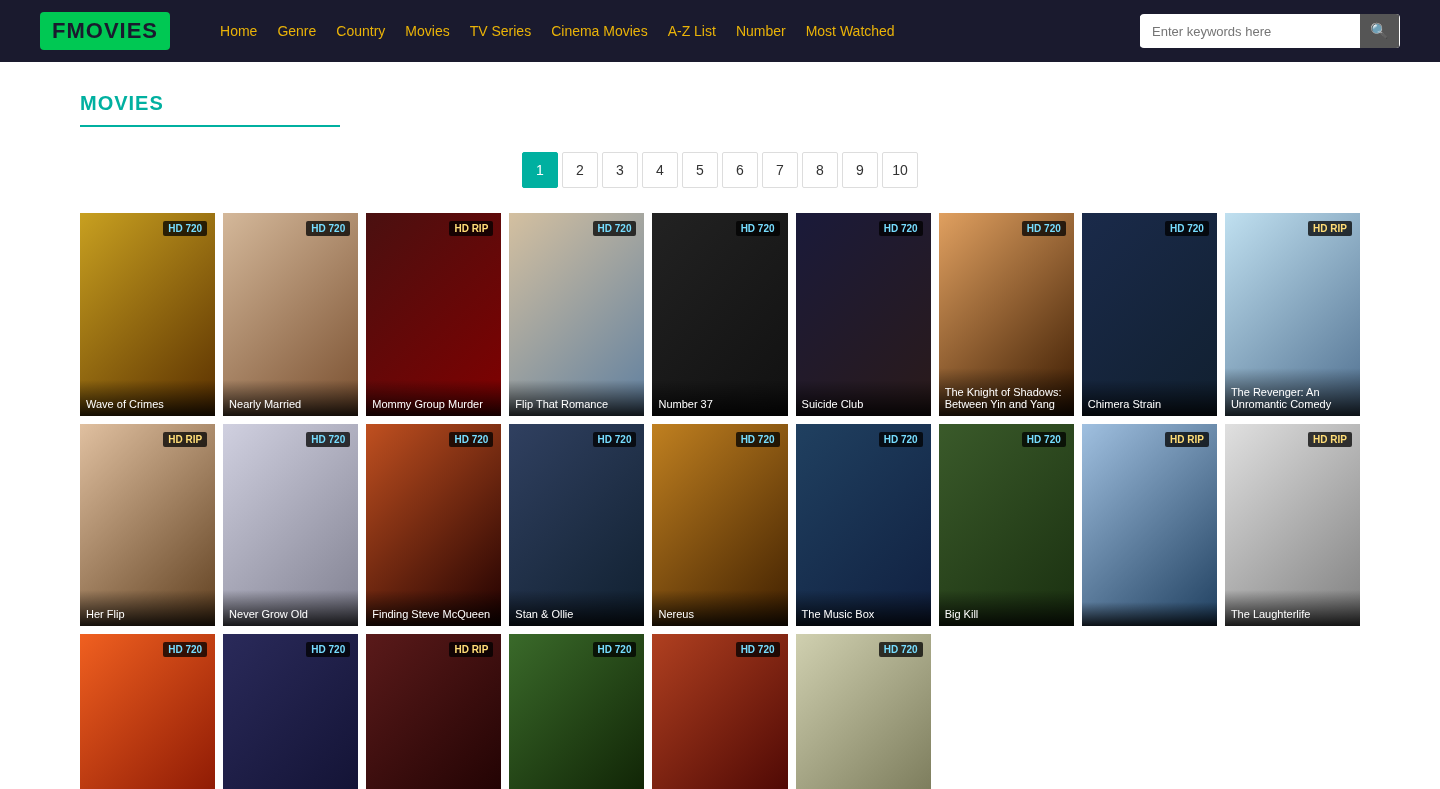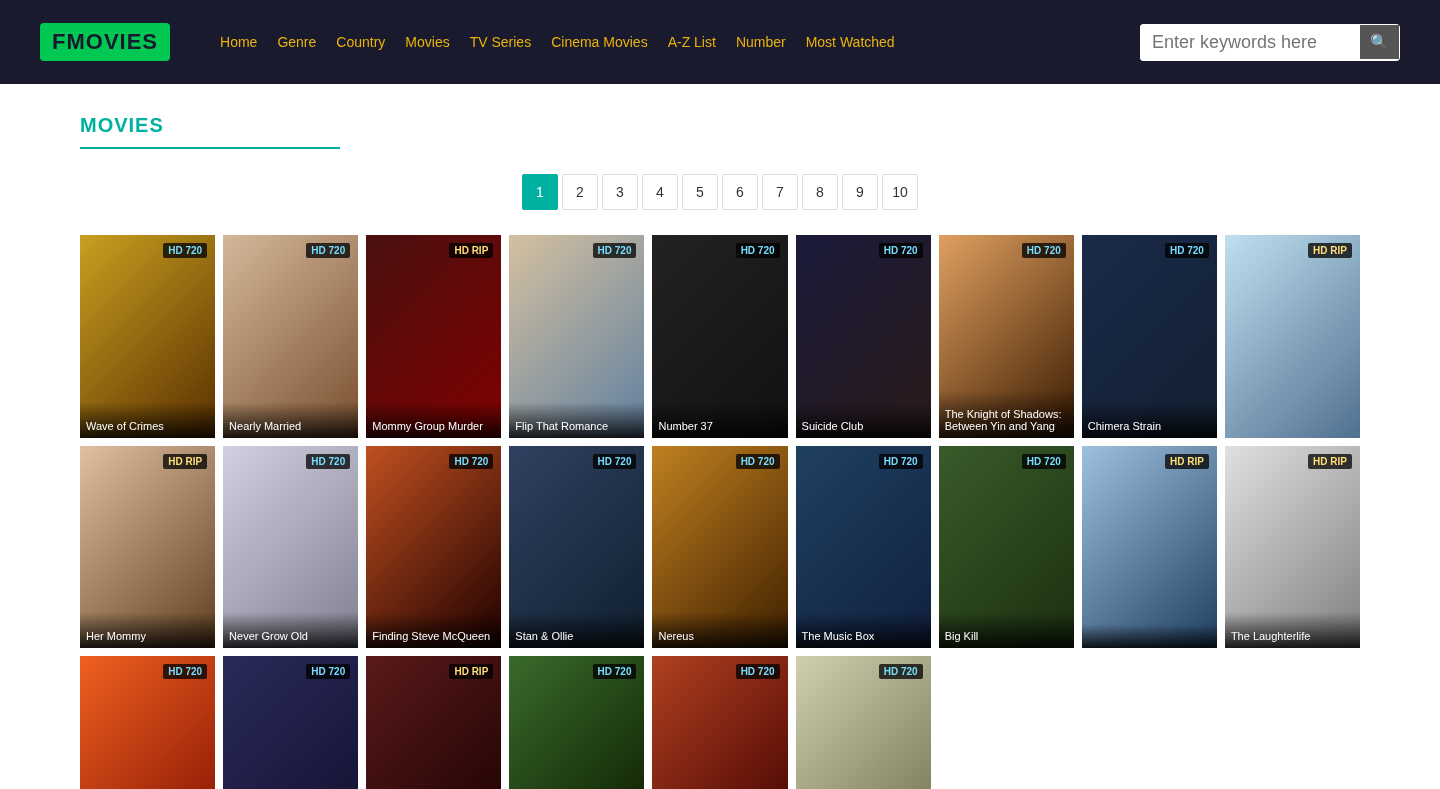--- a/index.html
+++ b/index.html
@@ -1,21 +1,21 @@
 <!DOCTYPE html>
 <html><head>
   <meta charset="utf-8">
   <style>
     * { margin: 0; padding: 0; box-sizing: border-box; }
     body { font-family: Arial, sans-serif; background: #fff; }
 
     
     .header {
       background: #1a1a2e;
-      height: 84px;
+      height: 62px;
       display: flex;
       align-items: center;
       padding: 0 40px;
       gap: 30px;
     }
     .logo {
       background: #00c853;
       color: #1a1a2e;
       font-weight: 900;
       font-size: 22px;
@@ -41,21 +41,21 @@
       align-items: center;
       background: #fff;
       border-radius: 4px;
       overflow: hidden;
       width: 260px;
     }
     .search-input {
       border: none;
       outline: none;
       padding: 8px 12px;
-      font-size: 18px;
+      font-size: 13px;
       width: 220px;
       color: #333;
     }
     .search-btn {
       background: #555;
       border: none;
       padding: 8px 10px;
       cursor: pointer;
       color: #fff;
       font-size: 15px;
@@ -236,24 +236,25 @@
       <div class="movie-card c7">
         <div class="badge hd">HD 720</div>
         <div class="movie-title">The Knight of Shadows: Between Yin and Yang</div>
       </div>
       <div class="movie-card c8">
         <div class="badge hd">HD 720</div>
         <div class="movie-title">Chimera Strain</div>
       </div>
       <div class="movie-card c9">
         <div class="badge hdrip">HD RIP</div>
+        <div class="movie-title">The Revenger: An Unromantic Comedy</div>
       </div>
       <div class="movie-card c10">
         <div class="badge hdrip">HD RIP</div>
-        <div class="movie-title">Her Mommy</div>
+        <div class="movie-title">Her Flip</div>
       </div>
       <div class="movie-card c11">
         <div class="badge hd">HD 720</div>
         <div class="movie-title">Never Grow Old</div>
       </div>
       <div class="movie-card c12">
         <div class="badge hd">HD 720</div>
         <div class="movie-title">Finding Steve McQueen</div>
       </div>
       <div class="movie-card c13">

